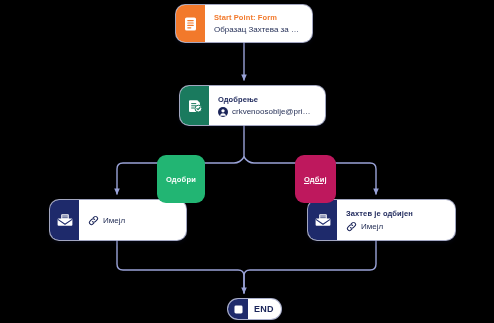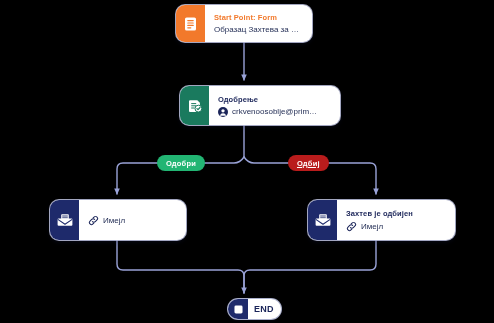--- a/index.html
+++ b/index.html
@@ -82,21 +82,21 @@
   }
   #node-start .node-icon { background: #F2792B; }
   #node-start .node-title {
     color: #F2792B;
     font-size: 7.5px;
   }
 
   
   #node-approval {
     left: 180px; top: 86px;
-    width: 160px; height: 39px;
+    width: 145px; height: 39px;
   }
   #node-approval .node-icon { background: #1A7A5E; }
 
   
   #node-approved {
     left: 50px; top: 200px;
     width: 136px; height: 40px;
   }
   #node-rejected {
     left: 308px; top: 200px;
@@ -133,38 +133,38 @@
     font-size: 9px;
     font-weight: bold;
     color: #1b2559;
     letter-spacing: 0.3px;
   }
 
   
   .pill {
     position: absolute;
     height: 16px;
-    padding: 0 9px;
+    padding: 16px 9px;
     border-radius: 9px;
     display: flex;
     align-items: center;
     justify-content: center;
     font-size: 7.5px;
     font-weight: bold;
     color: #ffffff;
     z-index: 6;
     letter-spacing: 0.2px;
   }
   #pill-approve {
     left: 157px; top: 155px;
     background: #22B573;
   }
   #pill-reject {
-    left: 288px; top: 155px;
-    background: #b91c1c;
+    left: 295px; top: 155px;
+    background: #be185d;
     text-decoration: underline;
   }
 </style>
 </head>
 <body>
 
 <div id="canvas">
 
   <svg id="edges" viewBox="0 0 494 323" width="494" height="323">
     <defs>

